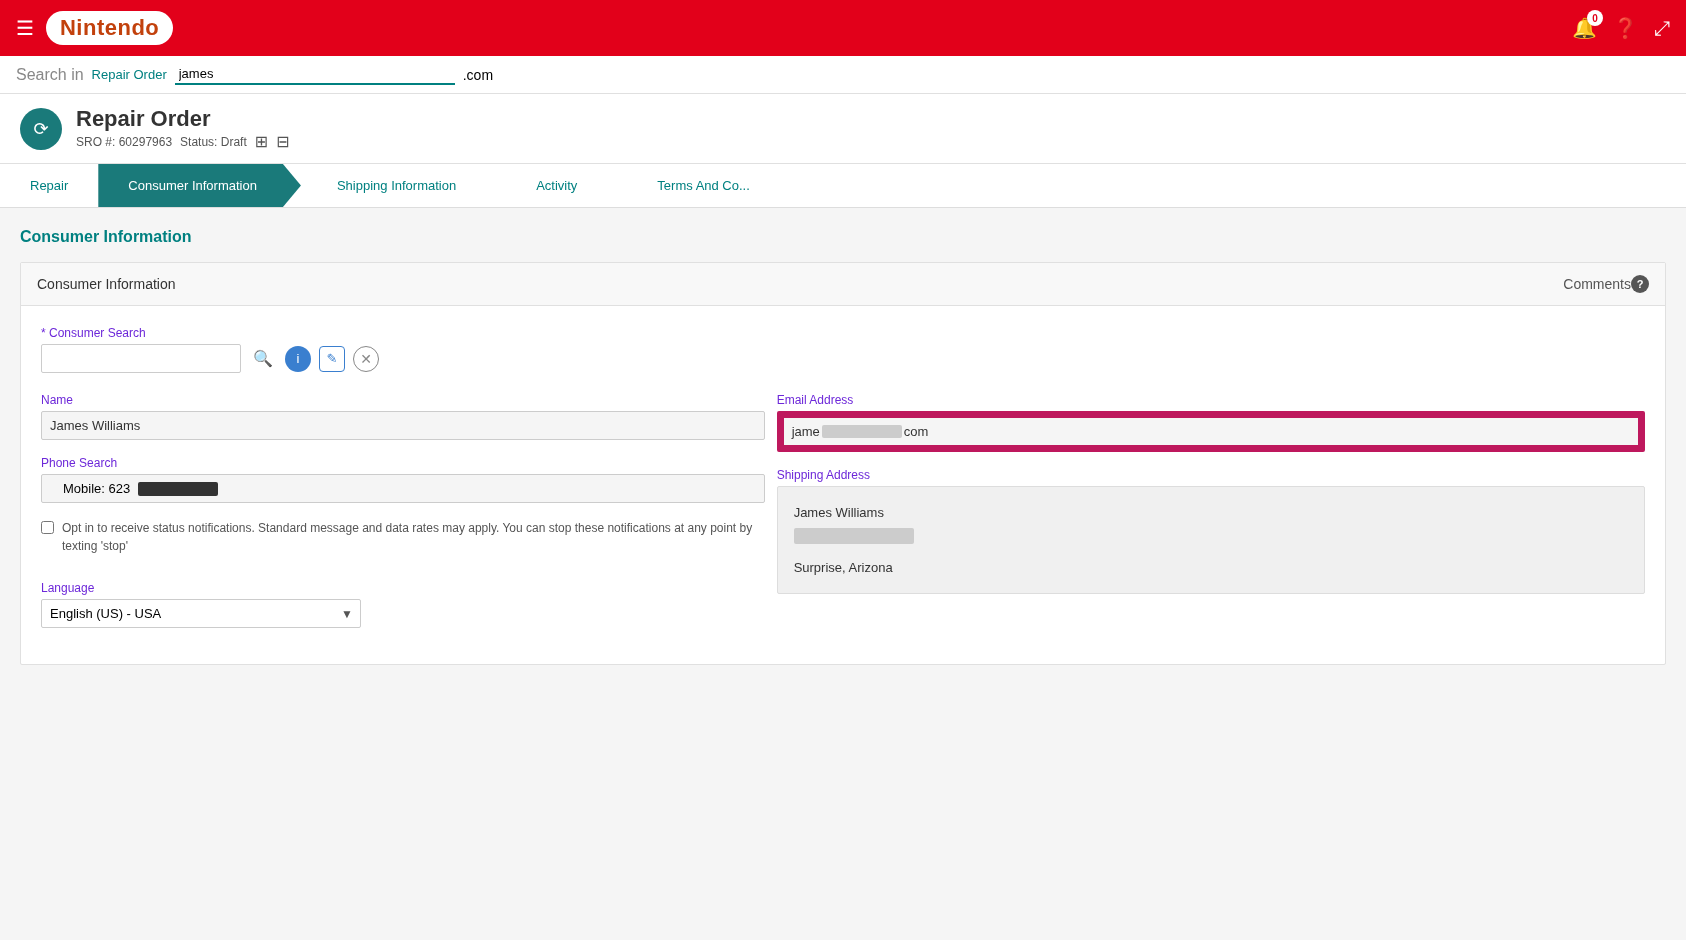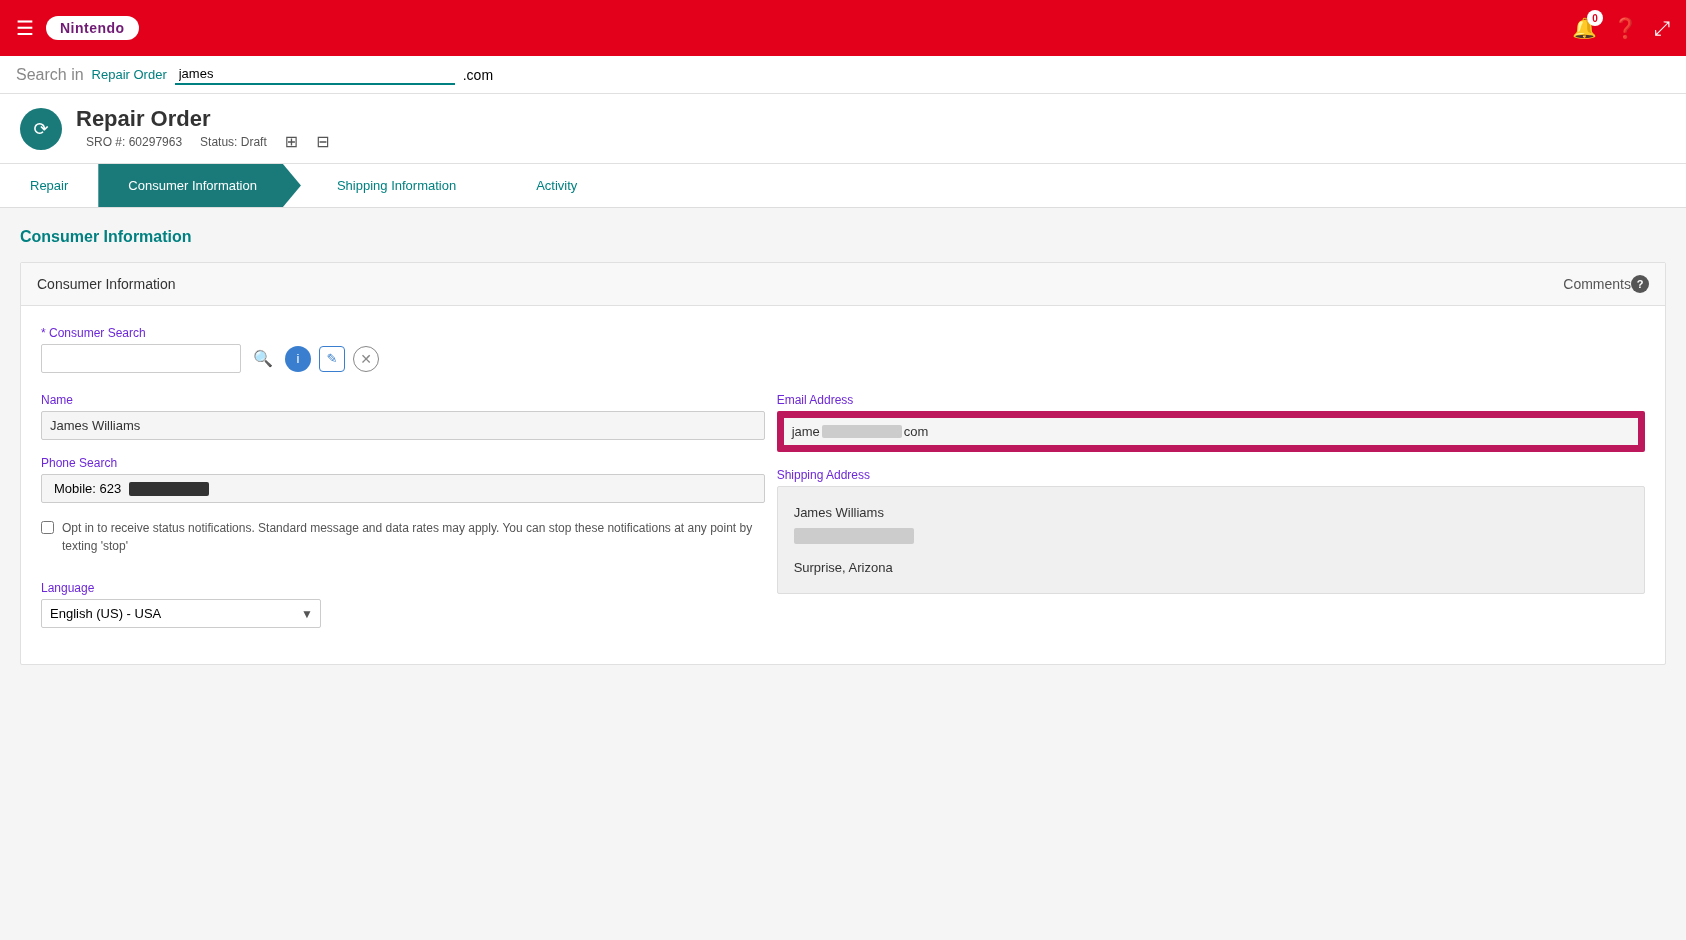--- a/index.html
+++ b/index.html
@@ -11,23 +11,23 @@
       height: 56px;
       display: flex;
       align-items: center;
       padding: 0 16px;
       justify-content: space-between;
     }
     .header-left { display: flex; align-items: center; gap: 12px; }
     .hamburger { color: white; font-size: 20px; cursor: pointer; }
     .nintendo-logo {
       background: white;
-      color: #701a75;
+      color: #c2410c;
       font-weight: bold;
-      font-size: 14px;
+      font-size: 22px;
       padding: 4px 14px;
       border-radius: 20px;
       letter-spacing: 0.5px;
     }
     .header-icons { display: flex; align-items: center; gap: 16px; }
     .header-icon { color: white; font-size: 20px; cursor: pointer; position: relative; }
     .badge {
       position: absolute;
       top: -6px; right: -6px;
       background: white;
@@ -72,21 +72,21 @@
     .page-icon {
       width: 42px; height: 42px;
       background: #1a7a7a;
       border-radius: 50%;
       display: flex; align-items: center; justify-content: center;
       color: white;
       font-size: 18px;
     }
     .page-title-block h1 { font-size: 22px; font-weight: bold; color: #333; }
     .page-subtitle { font-size: 12px; color: #555; display: flex; align-items: center; gap: 8px; }
-    .page-subtitle span { color: #555; margin-left: 10px; }
+    .page-subtitle span { color: #555; }
     .icon-btn { cursor: pointer; color: #555; font-size: 16px; }
 
     
     .nav-tabs {
       display: flex;
       background: white;
       border-bottom: 1px solid #ddd;
       overflow: hidden;
     }
     .nav-tab {
@@ -193,21 +193,21 @@
     .two-col { display: flex; gap: 12px; }
     .col-left { flex: 1; }
     .col-right { flex: 1.2; }
 
     .form-group { margin-bottom: 16px; }
 
     
     .phone-value {
       background: #f5f5f5;
       border: 1px solid #ccc;
-      padding: 6px 12px;
+      padding: 6px 21px;
       border-radius: 2px;
       display: flex;
       align-items: center;
       gap: 8px;
       font-size: 13px;
     }
     .redacted {
       display: inline-block;
       width: 80px;
       height: 14px;
@@ -237,21 +237,21 @@
     }
 
     
     .language-select {
       border: 1px solid #ccc;
       padding: 6px 28px 6px 8px;
       font-size: 13px;
       border-radius: 2px;
       background: white;
       appearance: none;
-      width: 280px;
+      width: 320px;
       cursor: pointer;
     }
     .select-wrapper {
       position: relative;
       display: inline-block;
     }
     .select-arrow {
       position: absolute;
       right: 8px; top: 50%;
       transform: translateY(-50%);
@@ -324,20 +324,23 @@
   </div>
   <div class="nav-tab active">
     <span>Consumer Information</span>
   </div>
   <div class="nav-tab arrow">
     <span>Shipping Information</span>
   </div>
   <div class="nav-tab arrow">
     <span>Activity</span>
   </div>
+  <div class="nav-tab last-arrow">
+    <span>Terms And Co...</span>
+  </div>
 </nav>
 
 <div class="main-content">
   <div class="section-title">Consumer Information</div>
 
   <div class="card">
     <div class="card-header">
       <span>Consumer Information</span>
       <div class="comments-label">
         <span>Comments</span>

